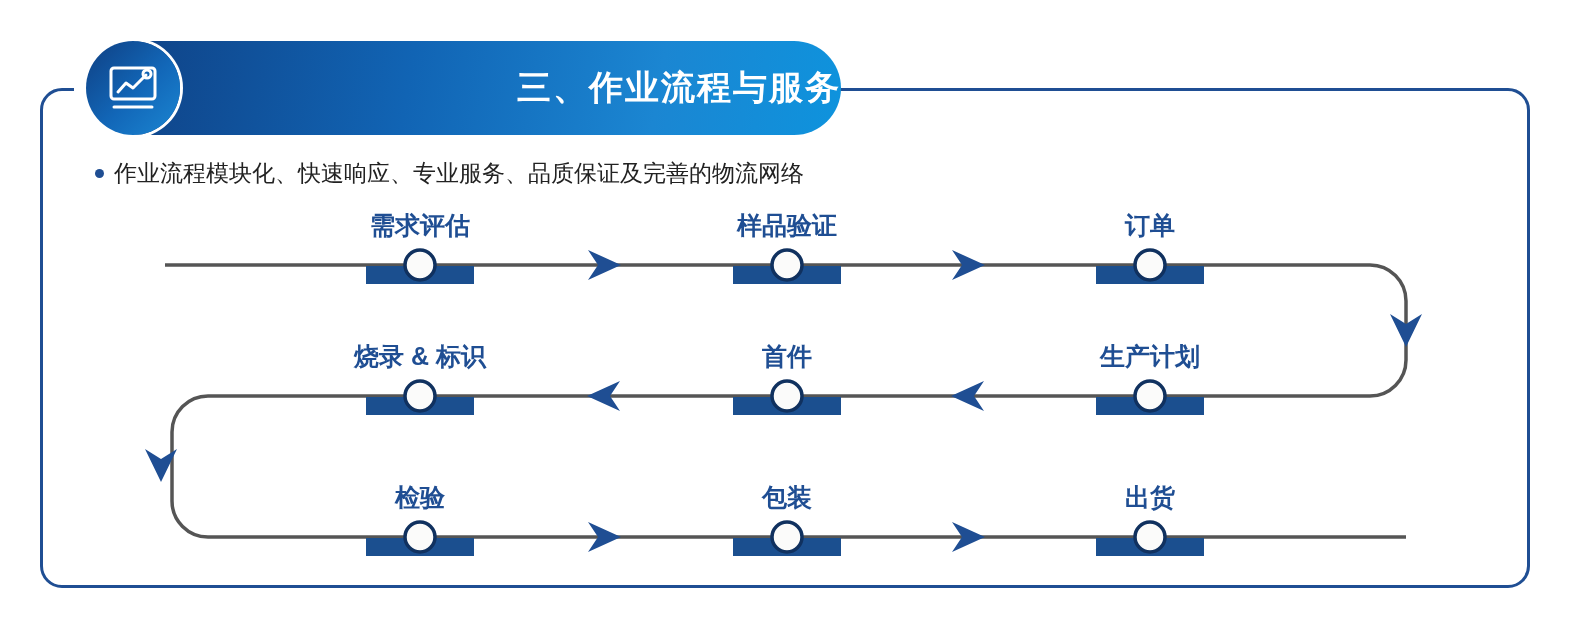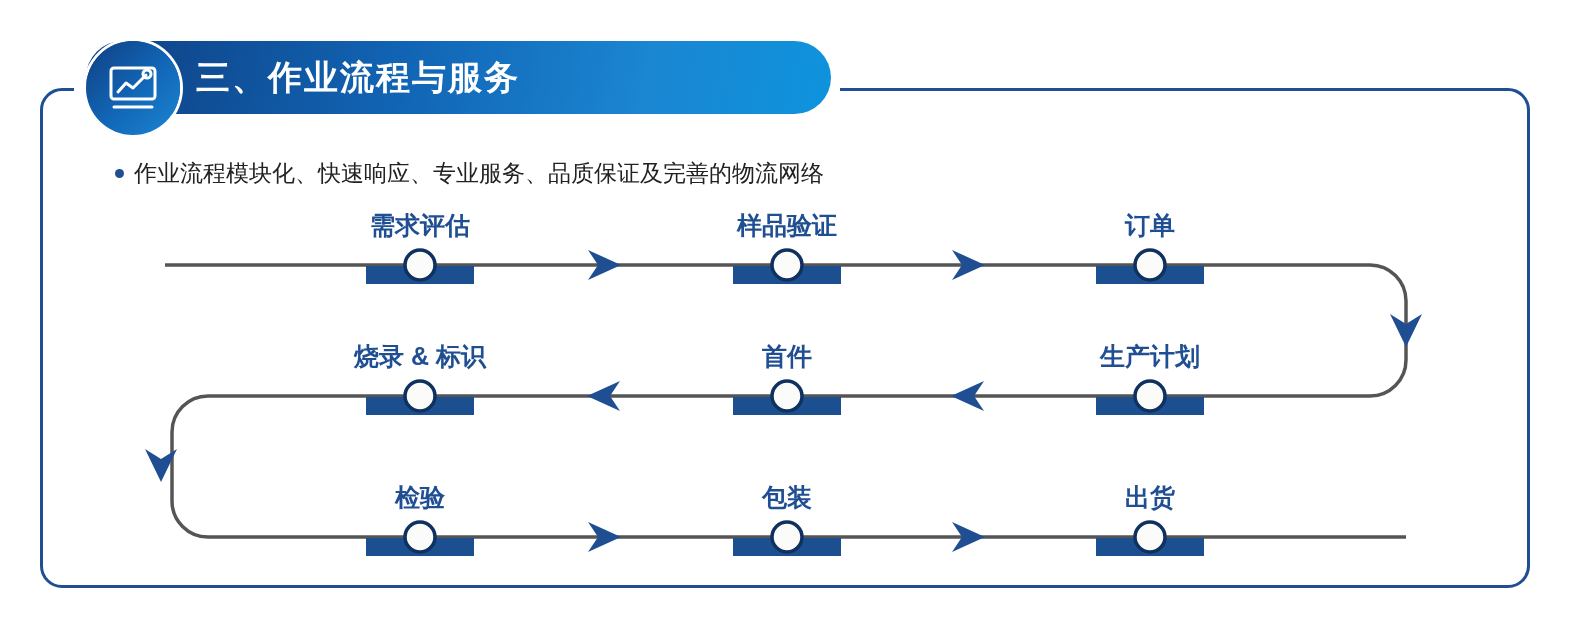--- a/index.html
+++ b/index.html
@@ -39,28 +39,29 @@
     left: 74px;
     top: 74px;
     width: 766px;
     height: 34px;
     background: #ffffff;
   }
 
   
   .header-pill {
     position: absolute;
-    left: 86px;
+    left: 96px;
     top: 41px;
     width: 745px;
-    height: 73px;
+    height: 94px;
     border-radius: 47px;
     background: linear-gradient(100deg, #0f3f82 0%, #1164b4 42%, #1b86d2 75%, #0e93dd 100%);
     display: flex;
     align-items: center;
+    justify-content: flex-end;
   }
   .header-title {
     color: #ffffff;
     font-size: 34px;
     font-weight: bold;
     letter-spacing: 2px;
     margin-left: 110px;
     white-space: nowrap;
   }
 
@@ -76,21 +77,21 @@
     box-shadow: 0 0 0 3px #ffffff;
     display: flex;
     align-items: center;
     justify-content: center;
   }
   .badge svg { display: block; }
 
   
   .bullet-row {
     position: absolute;
-    left: 115px;
+    left: 95px;
     top: 158px;
     display: flex;
     align-items: center;
     text-align: right;
   }
   .bullet-dot {
     width: 9px;
     height: 9px;
     border-radius: 50%;
     background: #1f4e93;

